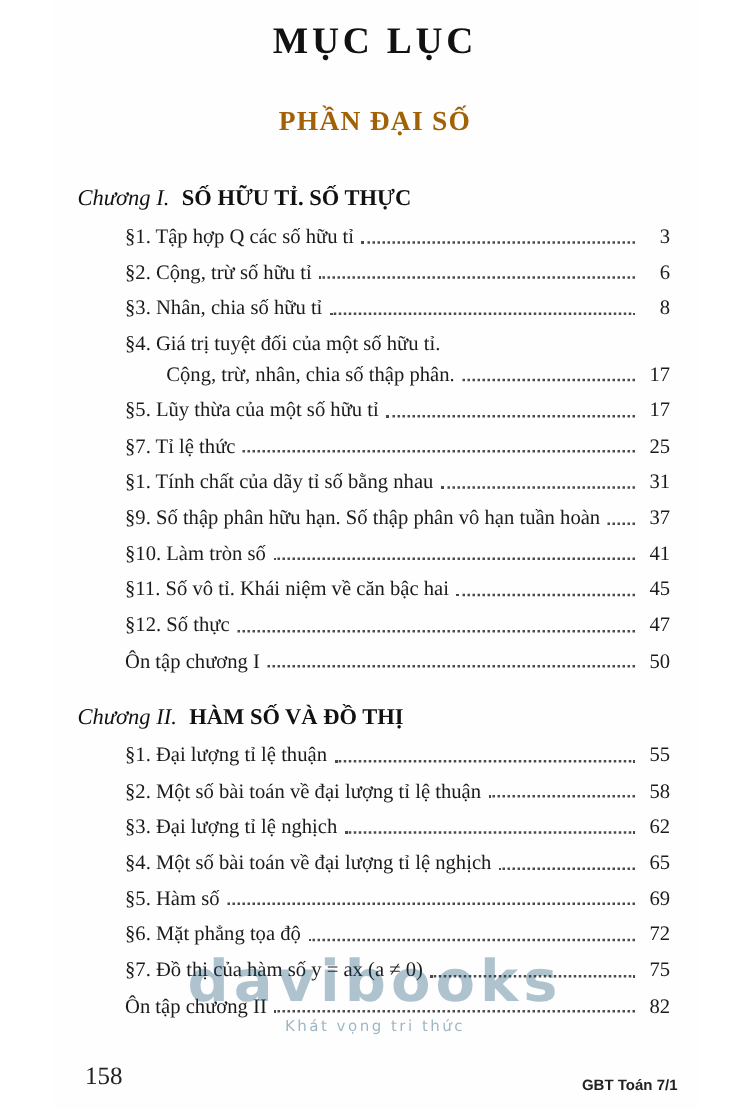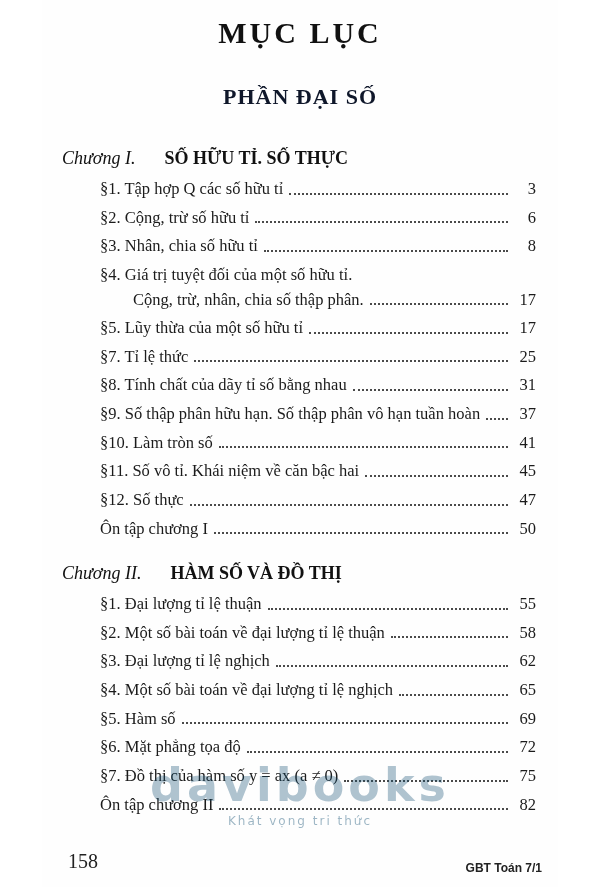--- a/index.html
+++ b/index.html
@@ -25,39 +25,38 @@
     letter-spacing: 3px;
     padding-top: 16px;
     color: #111;
   }
   .part-title {
     text-align: center;
     font-size: 22px;
     font-weight: bold;
     letter-spacing: 1px;
     margin-top: 34px;
-    color: #0f172a;
+    color: #a16207;
   }
   .chapters {
     margin-top: 24px;
   }
   .chapter { margin-top: 6px; }
   .chapter-heading {
     padding: 14px 20px 6px 20px;
     font-size: 18px;
     color: #111;
   }
   .chapter-label {
     font-weight: normal;
     font-style: italic;
     margin-right: 10px;
   }
   .chapter-title {
     font-weight: bold;
-    margin-left: 19px;
   }
   .toc-row {
     display: flex;
     align-items: flex-end;
     padding: 4px 22px 4px 58px;
     font-size: 16.5px;
     line-height: 1.25;
   }
   .toc-row.no-leader { padding-bottom: 0; }
   .entry-label { white-space: nowrap; }
@@ -152,21 +151,21 @@
           <span class="entry-label">§5. Lũy thừa của một số hữu tỉ</span>
           <span class="dots"></span>
           <span class="pagenum">17</span>
         </div>
         <div class="toc-row">
           <span class="entry-label">§7. Tỉ lệ thức</span>
           <span class="dots"></span>
           <span class="pagenum">25</span>
         </div>
         <div class="toc-row">
-          <span class="entry-label">§8. Tính chất của dãy tỉ số bằng nhau</span>
+          <span class="entry-label">§1. Tính chất của dãy tỉ số bằng nhau</span>
           <span class="dots"></span>
           <span class="pagenum">31</span>
         </div>
         <div class="toc-row">
           <span class="entry-label">§9. Số thập phân hữu hạn. Số thập phân vô hạn tuần hoàn</span>
           <span class="dots"></span>
           <span class="pagenum">37</span>
         </div>
         <div class="toc-row">
           <span class="entry-label">§10. Làm tròn số</span>

